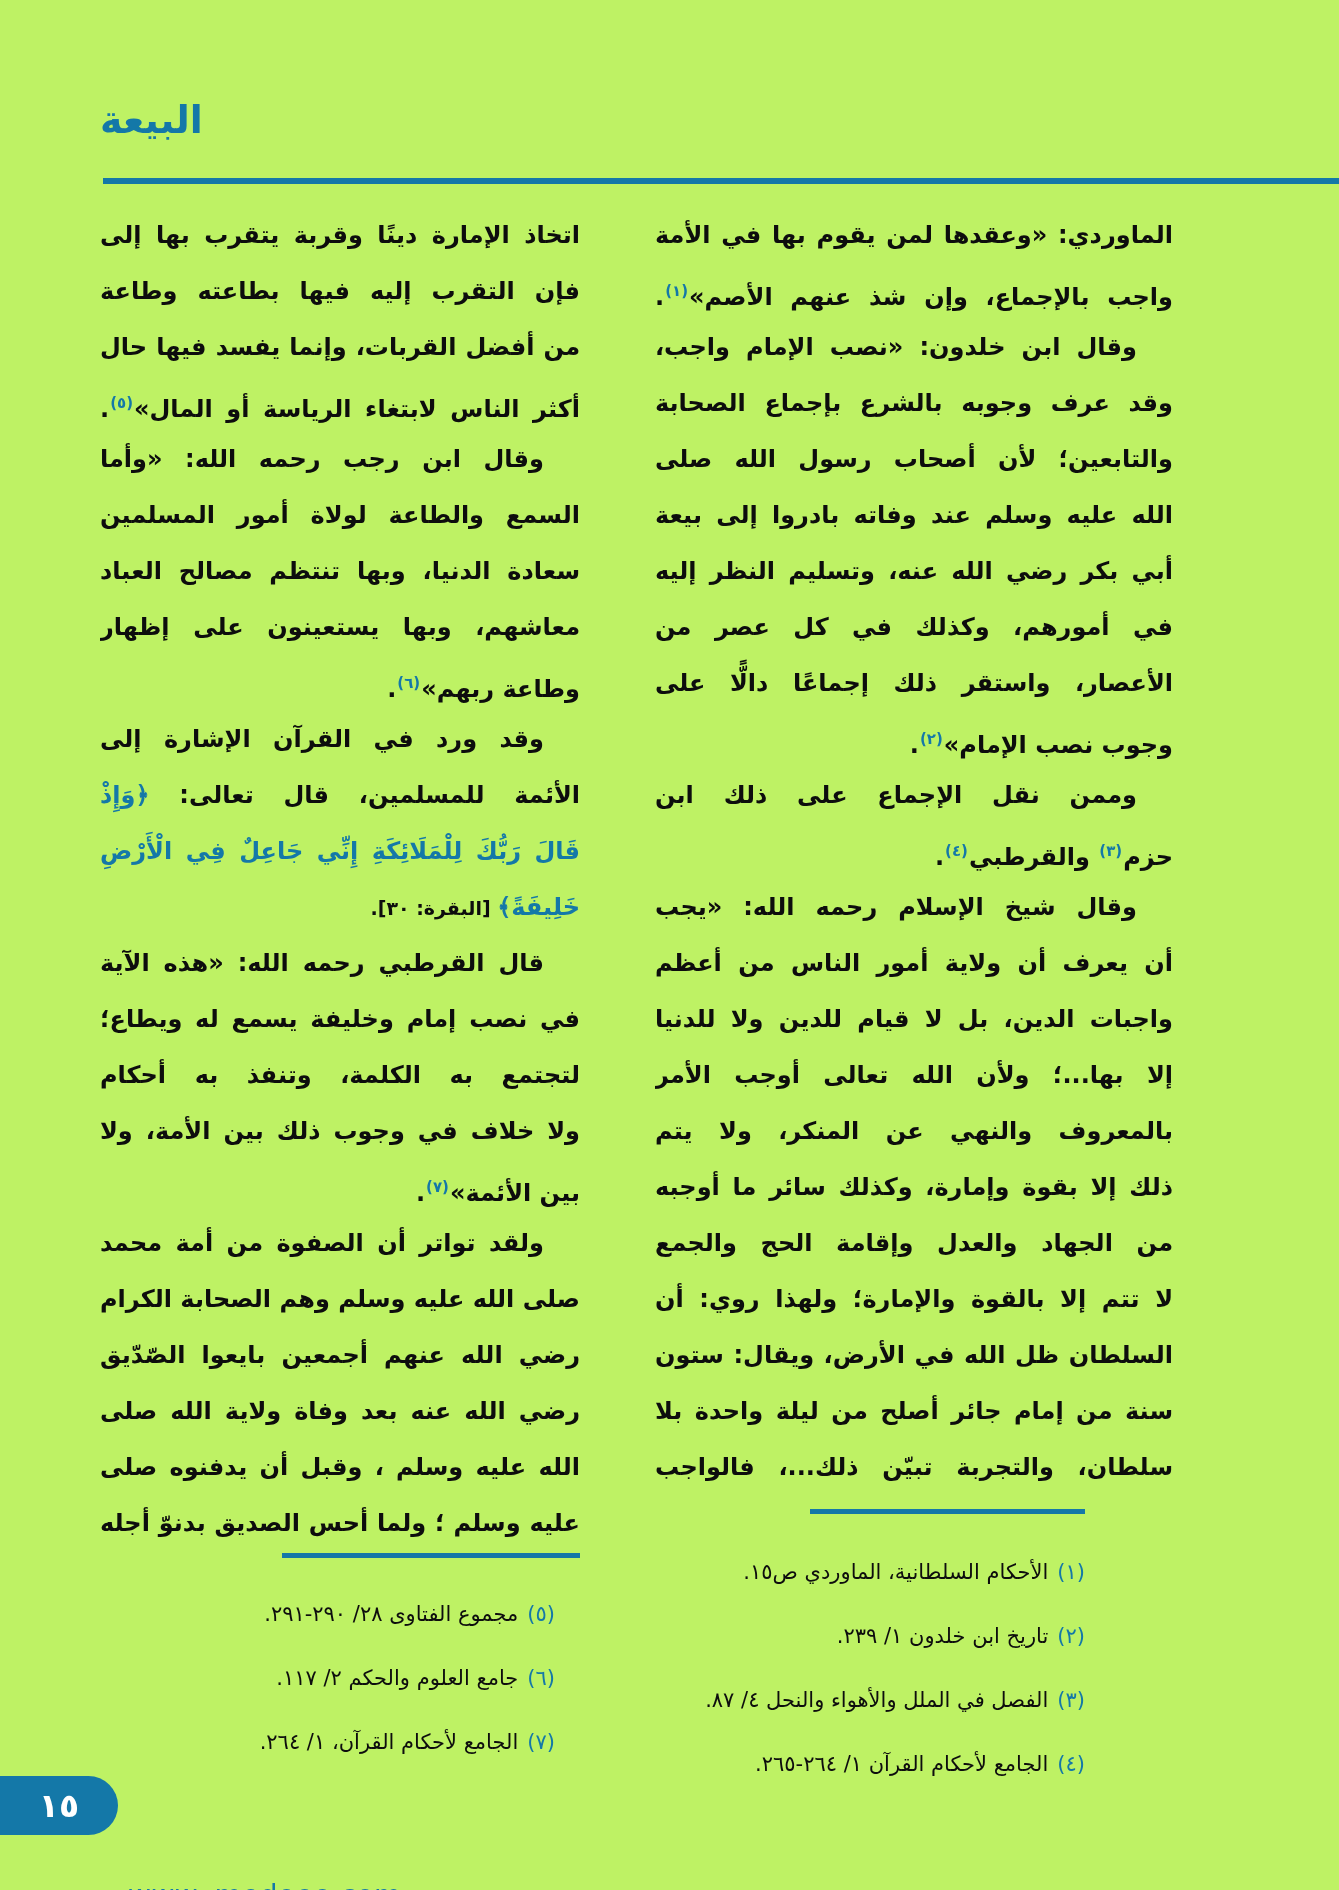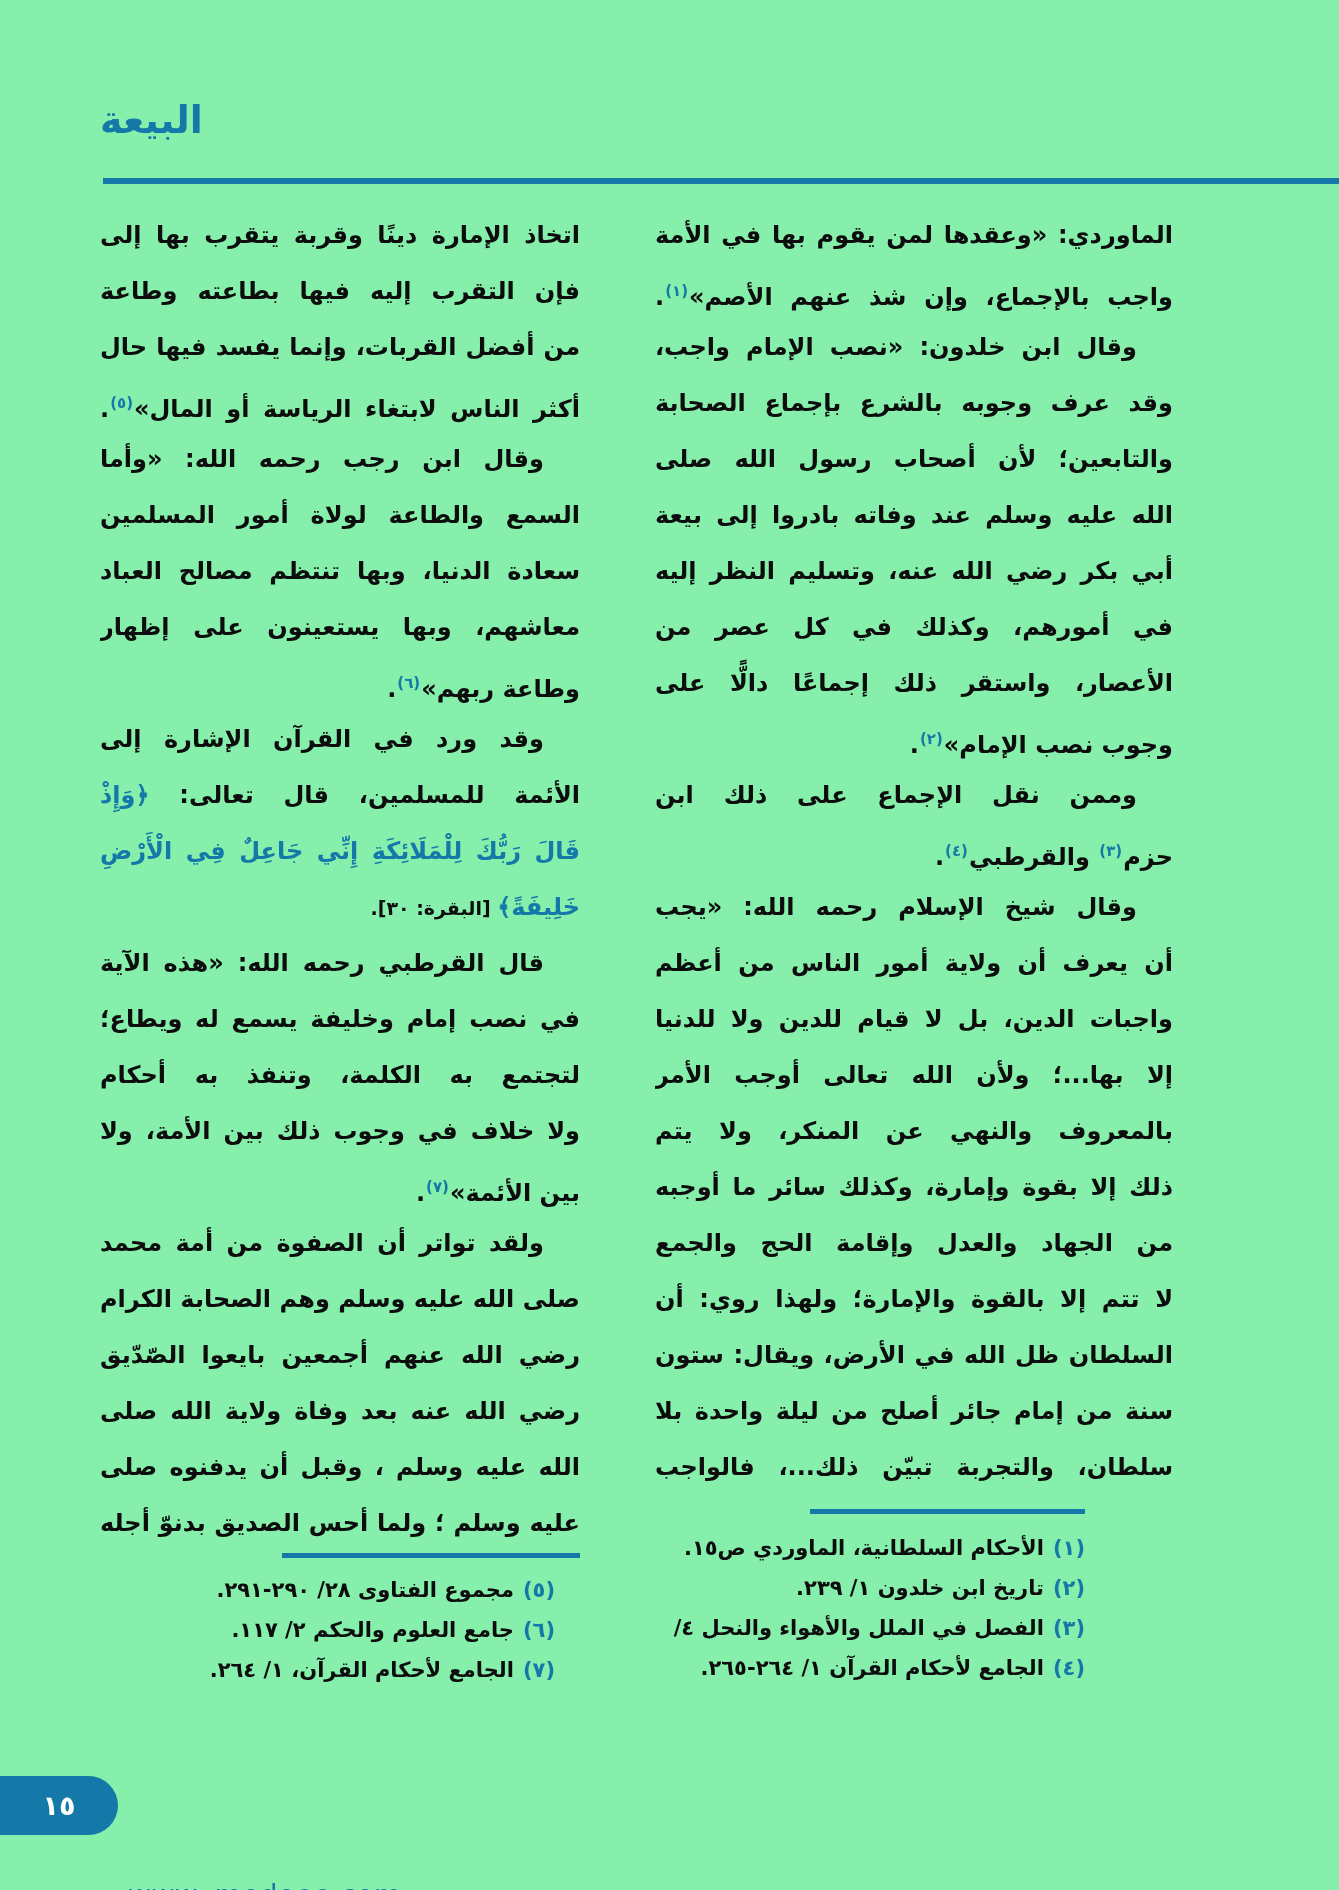--- a/index.html
+++ b/index.html
@@ -1,19 +1,19 @@
 <!DOCTYPE html>
 <html lang="ar" style="--accent: #1478a8;"><head>
 <meta charset="utf-8">
 <style>
   :root { --accent:#1478a8; }
   html,body { margin:0; padding:0; background:#e8e8e8; }
   .page {
     position:relative; width:1339px; height:1890px; margin:0 auto;
-    background:#86efac; overflow:hidden;
+    background:#bef264; overflow:hidden;
     font-family:"DejaVu Sans", sans-serif;
     direction:rtl;
   }
   
   .header-title {
     position:absolute; top:100px; left:100px;
     color:var(--accent); font-size:38px; font-weight:bold; line-height:1.1;
   }
   .header-rule {
     position:absolute; top:178px; left:103px; right:0; height:6px;
@@ -43,30 +43,30 @@
   .cite { font-size:19px; }
   
   .fn-sep { height:5px; background:var(--accent); }
   .col-right .fn-sep { width:275px; margin:14px 88px 14px auto; }
   .col-left  .fn-sep { width:298px; margin:2px 0 12px auto; }
   .fn-list { display:flex; flex-direction:column; }
   .col-right .fn-list { padding-right:0px; }
   .col-left  .fn-list { padding-right:25px; }
   .fn-line {
     height:40px; line-height:40px; overflow:hidden;
-    font-size:21px; font-weight:bold; color:#0d0d0d; text-align:right;
+    font-size:21px; font-weight:normal; color:#0d0d0d; text-align:right;margin-top:24px;
   }
   .col-right .fn-line { padding-right:88px; }
   .fn-num { color:var(--accent); margin-left:9px; }
   
   .page-badge {
     position:absolute; left:0; top:1776px; width:118px; height:59px;
     background:var(--accent); border-radius:0 30px 30px 0;
     display:flex; align-items:center; justify-content:center;
-    color:#ffffff; font-size:27px; font-weight:bold;
+    color:#ffffff; font-size:33px; font-weight:bold;
   }
   .website {
     position:absolute; left:128px; top:1879px;
     color:var(--accent); font-size:28px; direction:ltr; letter-spacing:0.5px;
   }
 </style>
 </head>
 <body>
 
 <div class="page">

